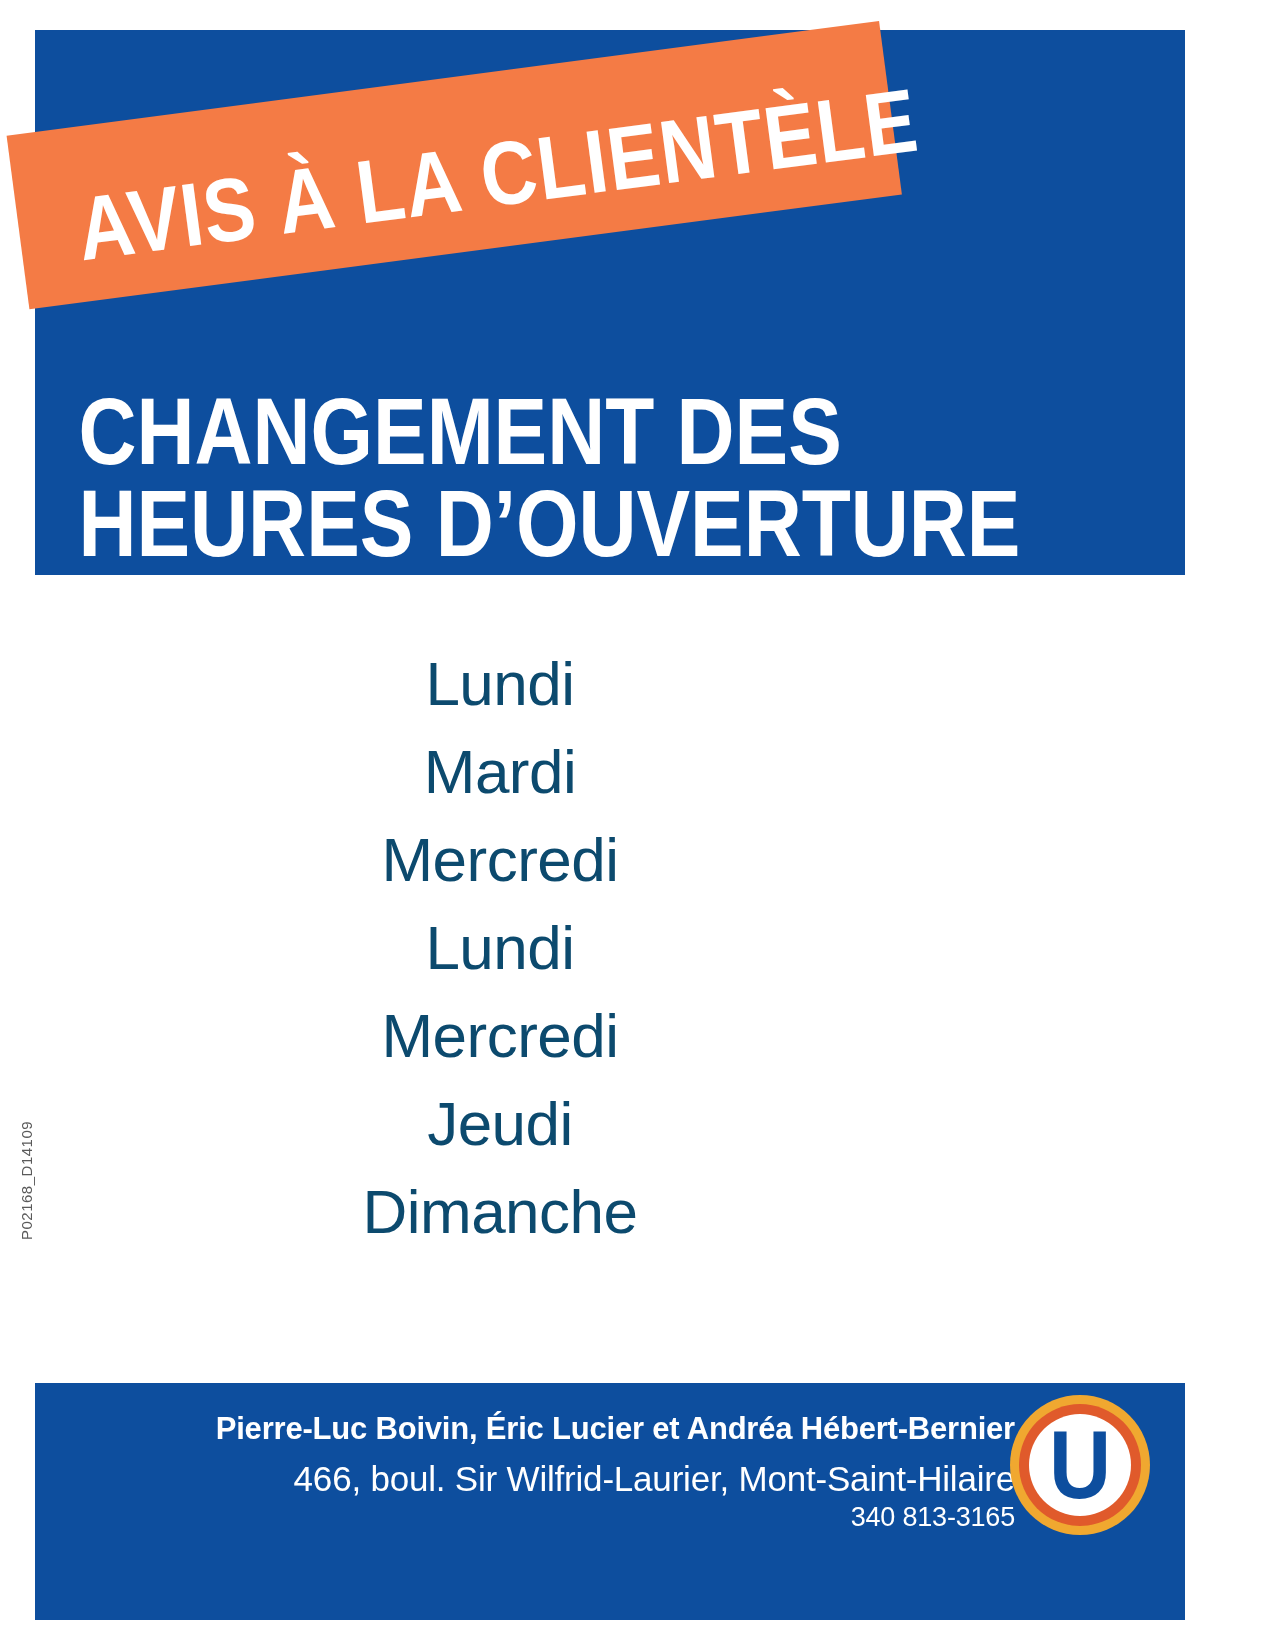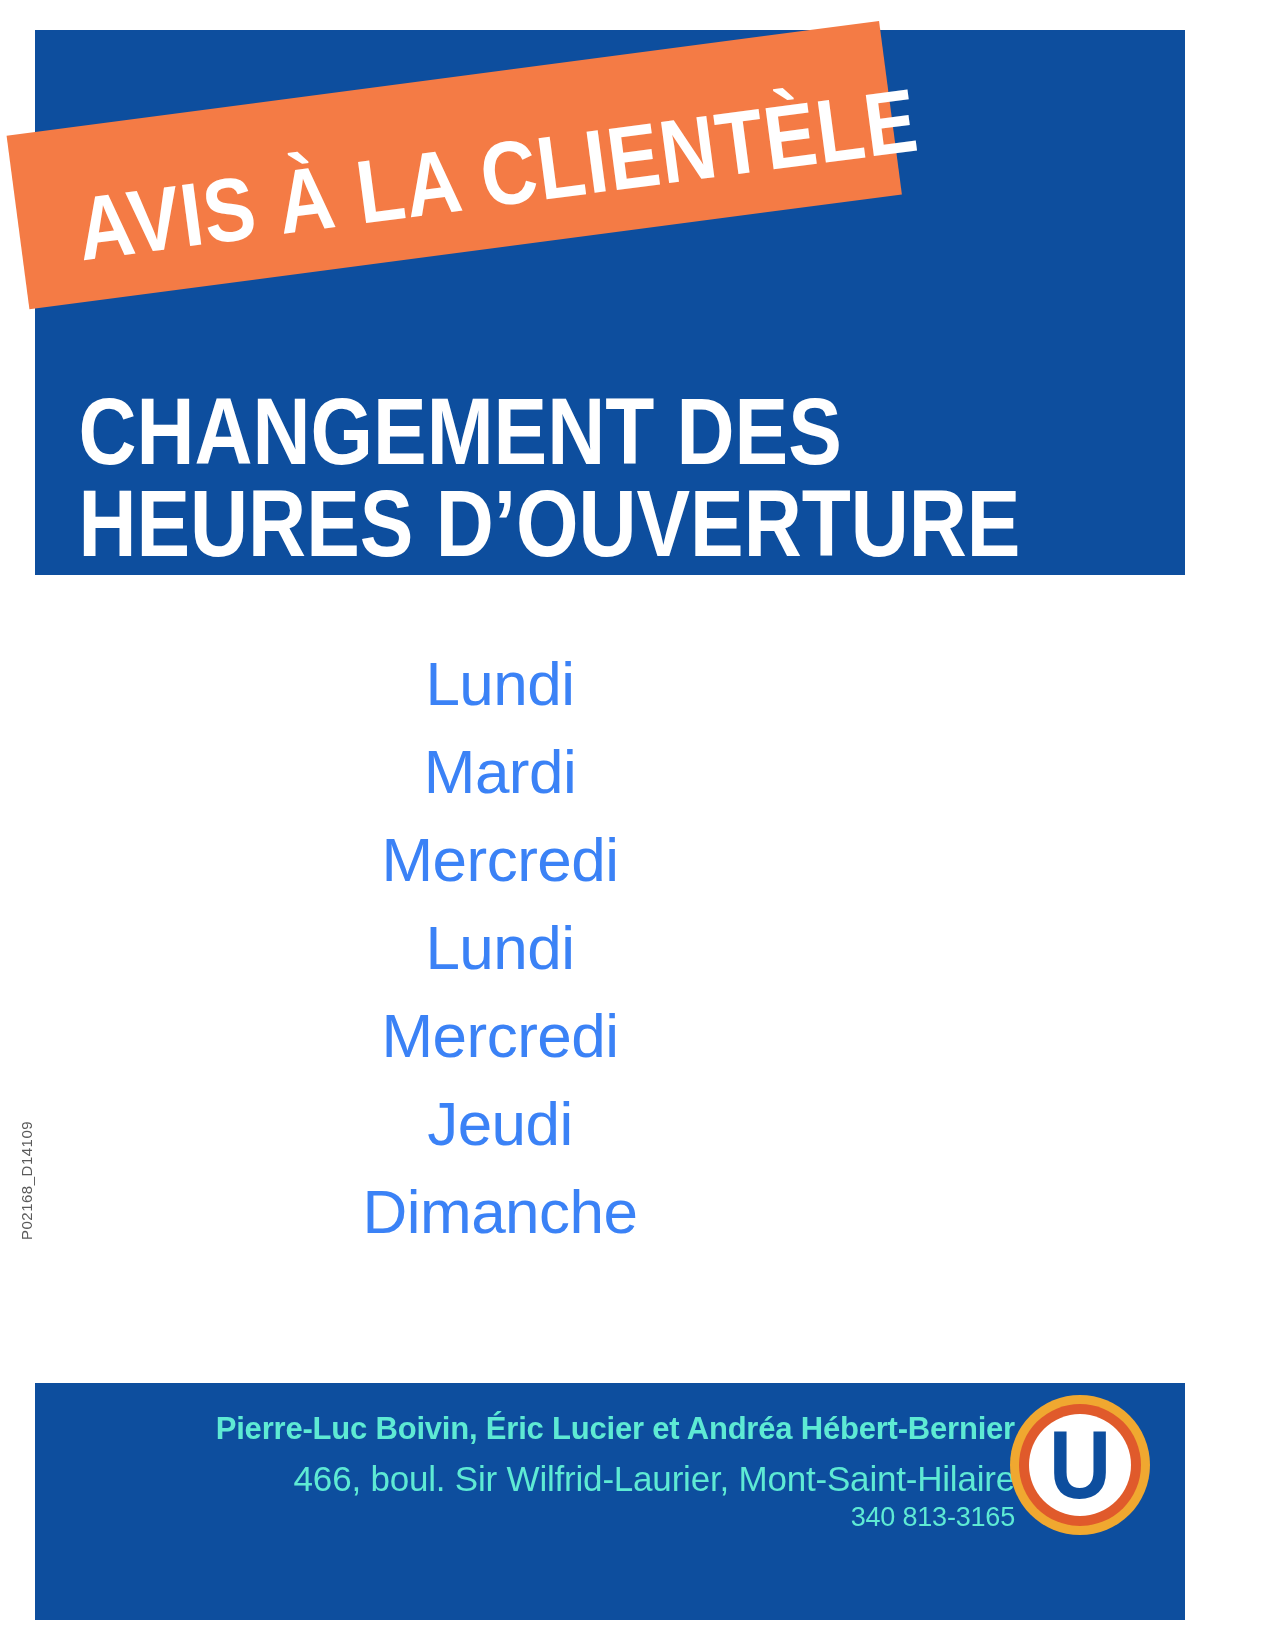--- a/index.html
+++ b/index.html
@@ -93,21 +93,21 @@
 
   
   .days {
     position: absolute;
     left: 0;
     top: 640px;
     width: 1000px;
     text-align: center;
   }
   .day-row {
-    color: #3b82f6;
+    color: #0c4a6e;
     font-family: "Liberation Sans", sans-serif;
     font-weight: normal;
     font-size: 62px;
     line-height: 1.42;
     letter-spacing: -0.5px;
   }
 
   
   .side-code {
     position: absolute;
@@ -130,21 +130,21 @@
     width: 1150px;
     height: 237px;
     background: #0D4E9E;
   }
   .footer-text {
     position: absolute;
     left: 60px;
     top: 28px;
     width: 920px;
     text-align: right;
-    color: #5eead4;
+    color: #ffffff;
   }
   .footer-owners {
     font-family: "Liberation Sans", sans-serif;
     font-weight: bold;
     font-size: 31px;
     letter-spacing: -0.2px;
     margin-bottom: 12px;
   }
   .footer-address {
     font-family: "Liberation Sans", sans-serif;

